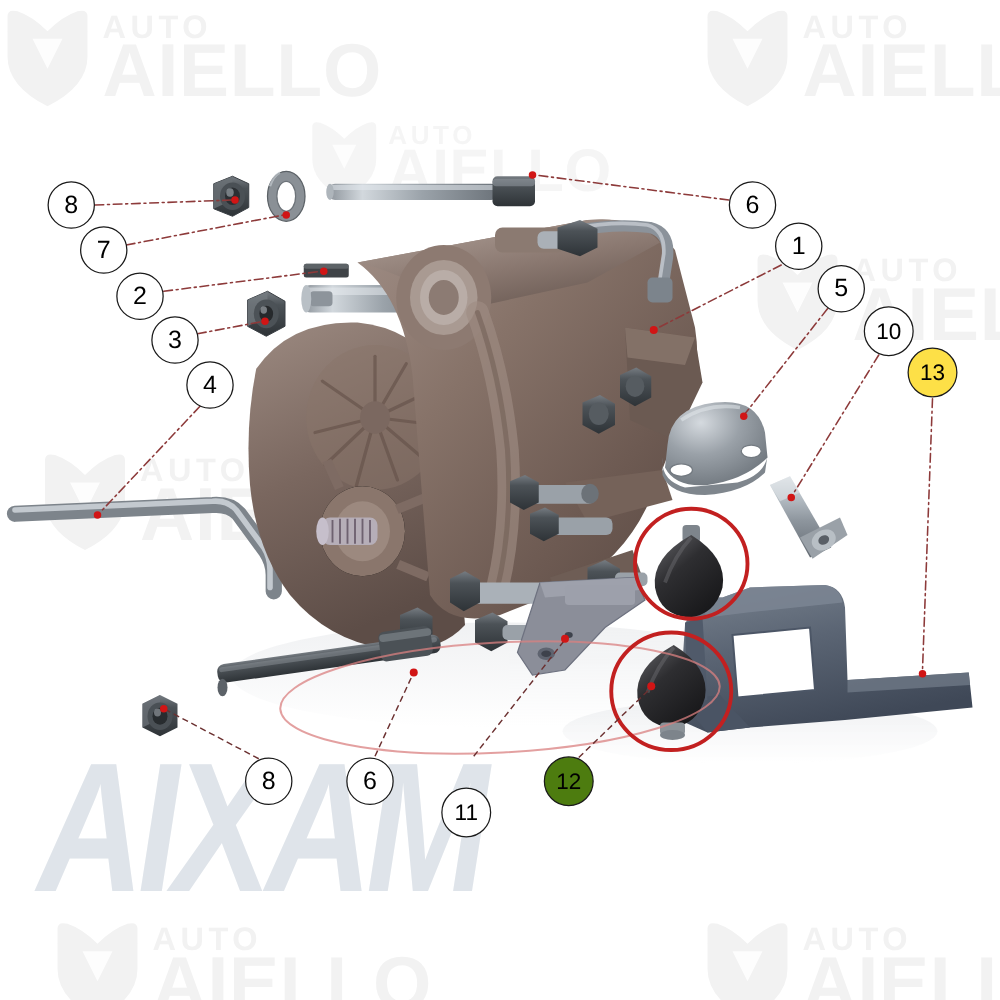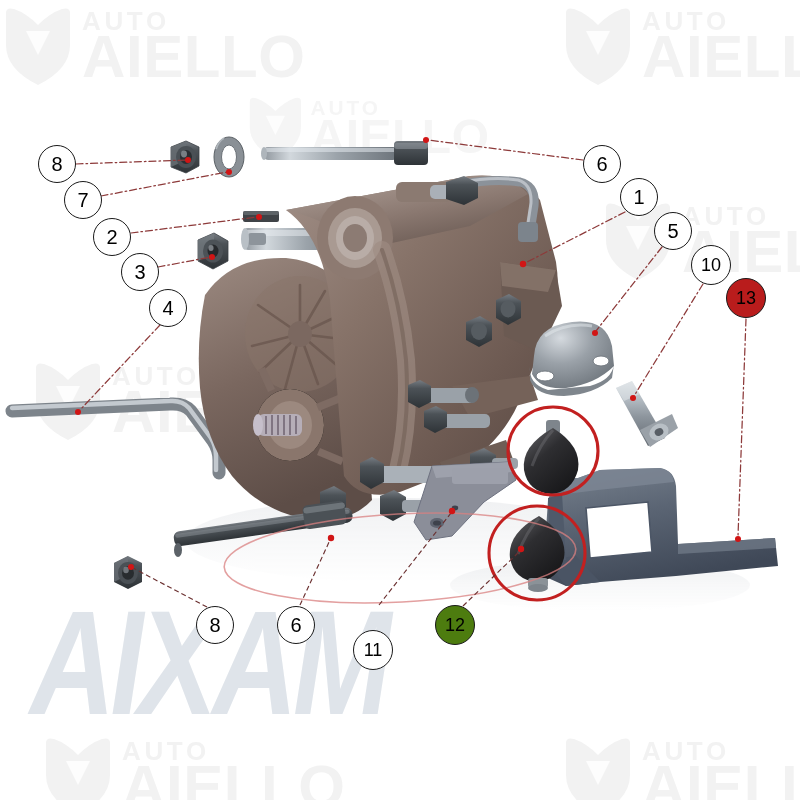--- a/index.html
+++ b/index.html
@@ -543,21 +543,21 @@
       </div>
       <div class="callout" style="left: 620px; top: 178px; width: 38px; height: 38px; border-color: rgb(26, 26, 26); background: rgb(255, 255, 255);">
         <span>1</span>
       </div>
       <div class="callout" style="left: 654px; top: 212px; width: 38px; height: 38px; border-color: rgb(26, 26, 26); background: rgb(255, 255, 255);">
         <span>5</span>
       </div>
       <div class="callout two" style="left: 691px; top: 245px; width: 40px; height: 40px; border-color: rgb(26, 26, 26); background: rgb(255, 255, 255);">
         <span>10</span>
       </div>
-      <div class="callout two" style="left: 726px; top: 278px; width: 40px; height: 40px; border-color: rgb(26, 26, 26); background: #b91c1c;">
+      <div class="callout two" style="left: 726px; top: 278px; width: 40px; height: 40px; border-color: rgb(26, 26, 26); background: #fde047;">
         <span>13</span>
       </div>
       <div class="callout" style="left: 196px; top: 606px; width: 38px; height: 38px; border-color: rgb(26, 26, 26); background: rgb(255, 255, 255);">
         <span>8</span>
       </div>
       <div class="callout" style="left: 277px; top: 606px; width: 38px; height: 38px; border-color: rgb(26, 26, 26); background: rgb(255, 255, 255);">
         <span>6</span>
       </div>
       <div class="callout two" style="left: 353px; top: 605px; width: 40px; height: 40px; border-color: rgb(26, 26, 26); background: rgb(255, 255, 255); margin-top: 25px;">
         <span>11</span>

